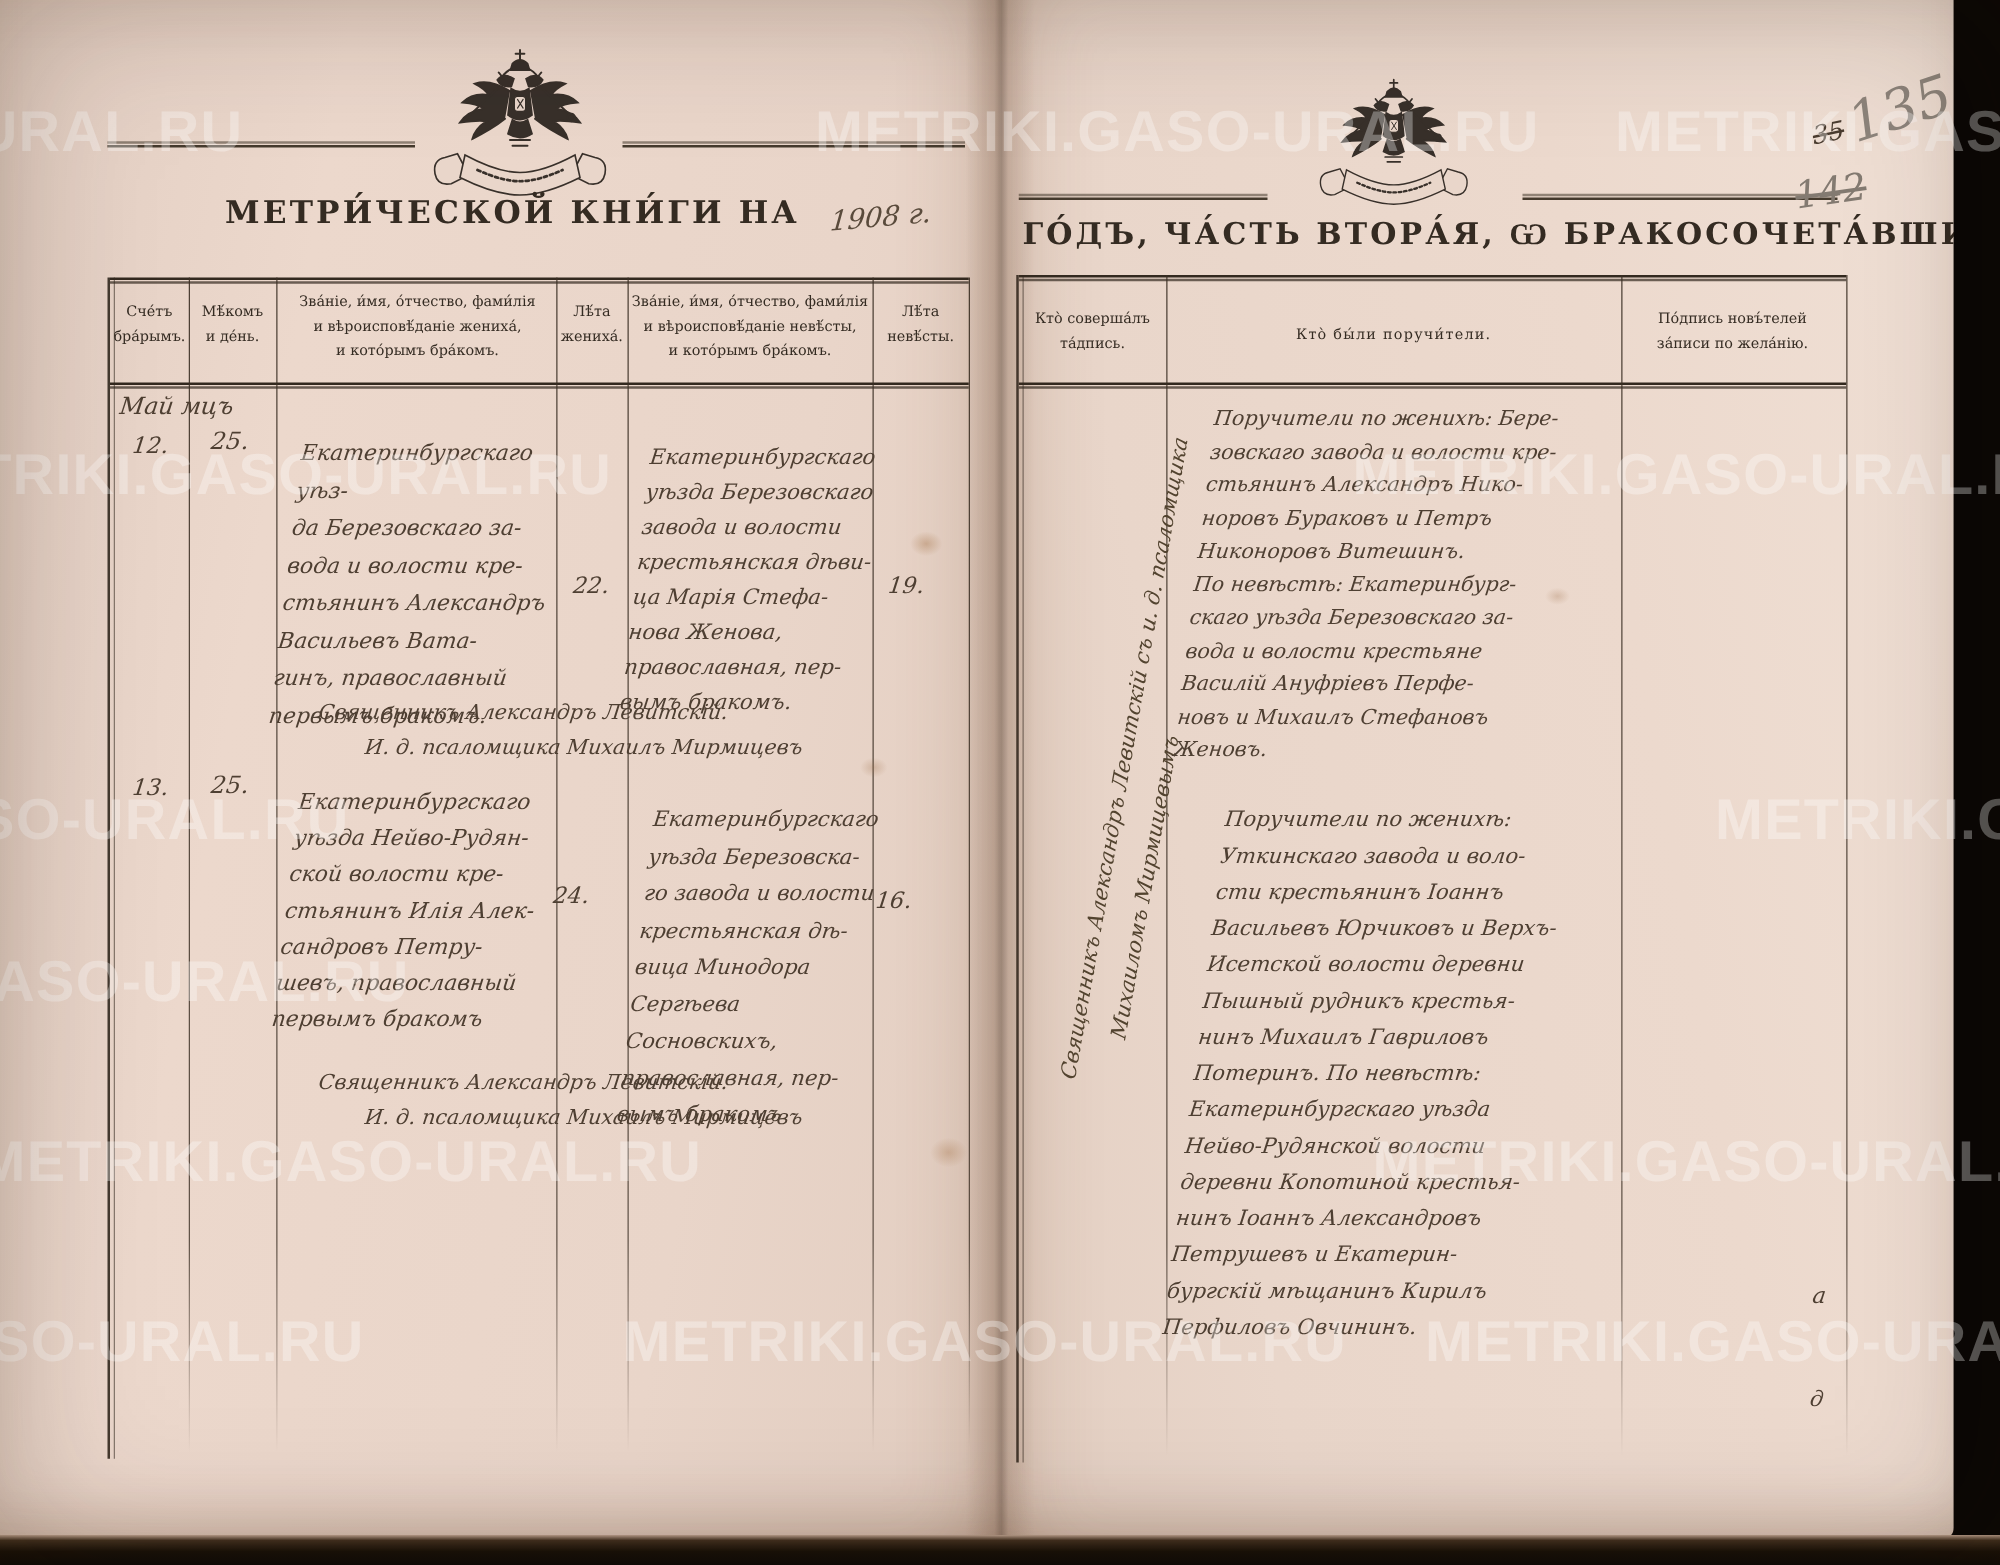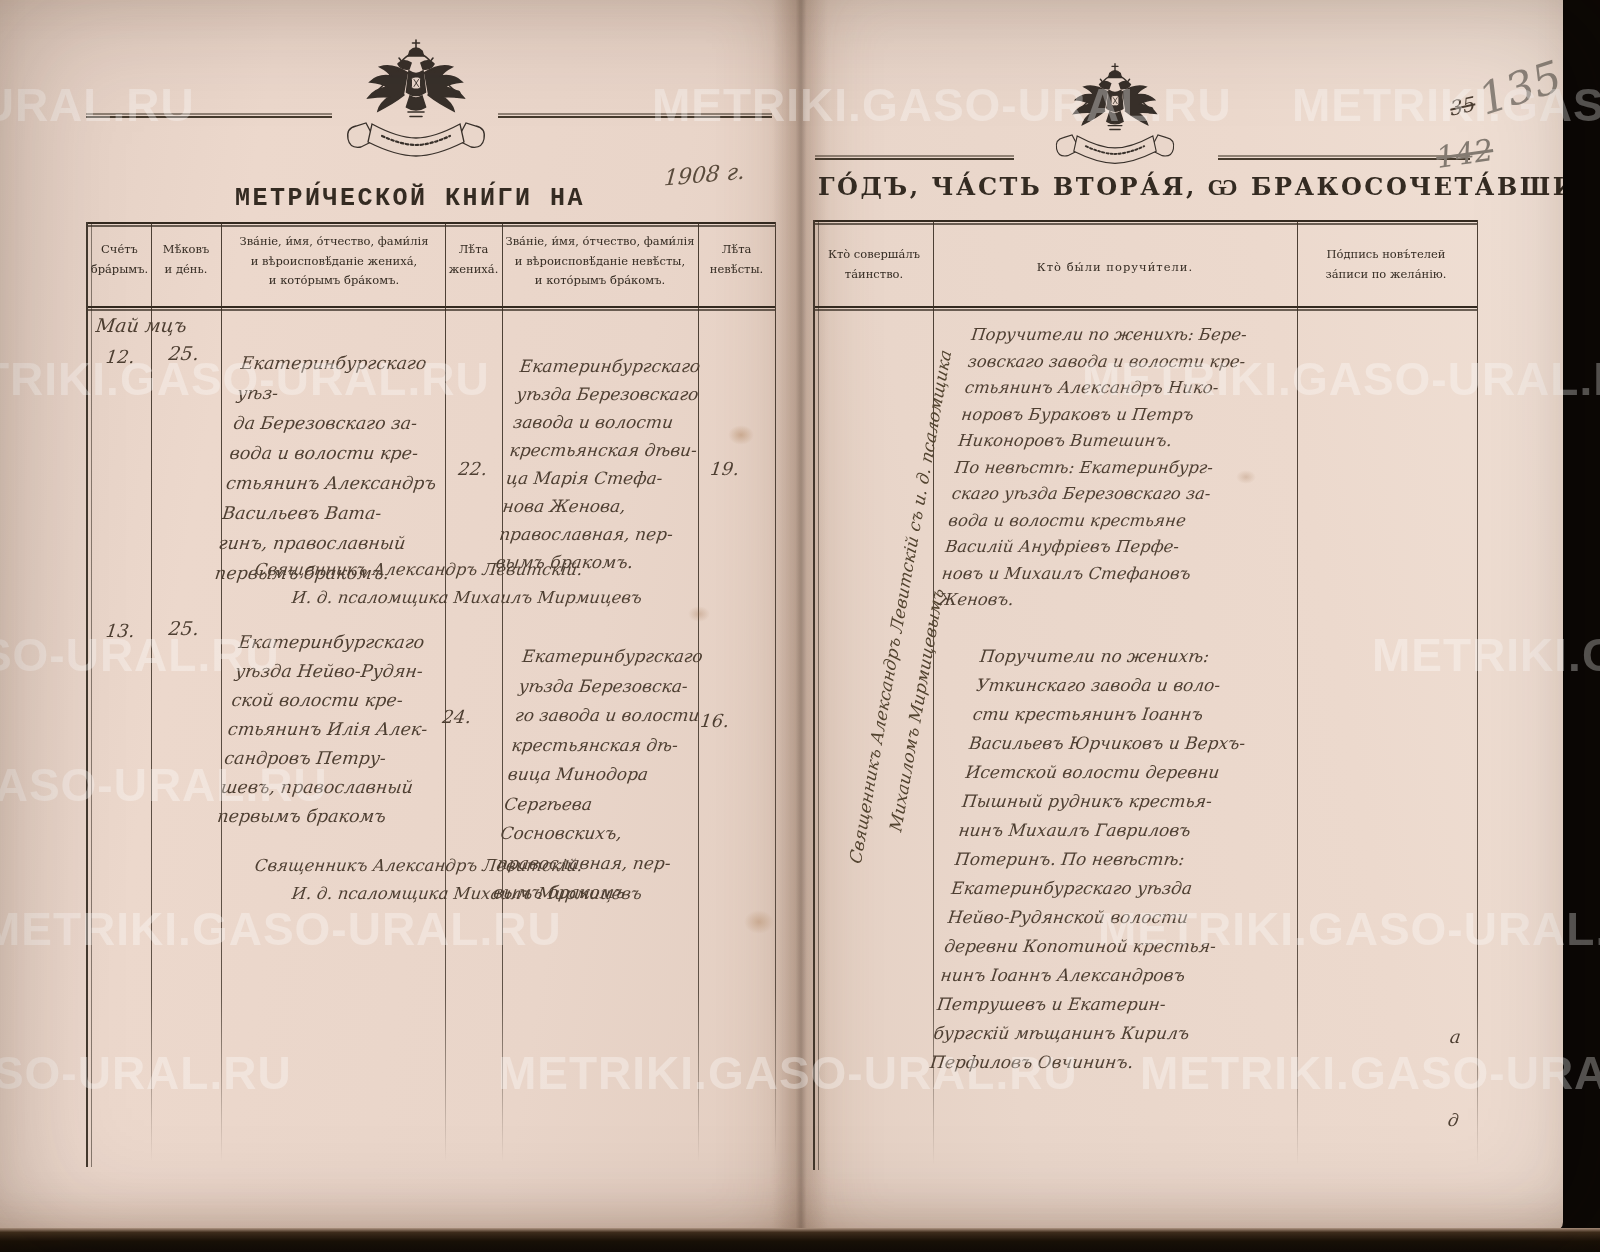--- a/index.html
+++ b/index.html
@@ -81,36 +81,36 @@
         <circle cx="119" cy="60" r="3"></circle>
         <path d="M36 60 l-3 3"></path>
         <path d="M18 92 q-10 2 -8 13 q2 10 13 8 l14 -7 -9 -17 z" fill="#e9d6ca" stroke-width="1.3"></path>
         <path d="M138 92 q10 2 8 13 q-2 10 -13 8 l-14 -7 9 -17 z" fill="#e9d6ca" stroke-width="1.3"></path>
         <path d="M34 90 Q60 104 78 104 Q96 104 122 90 L126 108 Q98 122 78 122 Q58 122 30 108 Z" fill="#e9d6ca" stroke-width="1.3"></path>
         <path d="M44 102 q20 9 34 9 q14 0 34 -9" stroke-dasharray="2.5 2.5" stroke-width="2.2"></path>
       </g>
     </svg>
   </div>
 
-  <div class="abs print title" style="left:130px;top:184px;width:560px;font-family:Liberation Mono, monospace;">МЕТРИ́ЧЕСКОЙ КНИ́ГИ НА</div>
+  <div class="abs print title" style="left:130px;top:155px;width:560px;">МЕТРИ́ЧЕСКОЙ КНИ́ГИ НА</div>
   <div class="abs hw" style="left:664px;top:162px;font-size:22px;transform:rotate(-5deg) skewX(-10deg);color:#5a4b3c;">1908 г.</div>
 
   <div class="abs bdr" style="left:88px;top:222px;width:687px;"></div>
   <div class="abs bdr" style="left:88px;top:306px;width:687px;"></div>
   <div class="abs vl2" style="left:86px;top:222px;height:945px;"></div>
   <div class="abs vl" style="left:151px;top:222px;height:940px;"></div>
   <div class="abs vl" style="left:221px;top:222px;height:940px;"></div>
   <div class="abs vl" style="left:445px;top:222px;height:940px;"></div>
   <div class="abs vl" style="left:502px;top:222px;height:940px;"></div>
   <div class="abs vl" style="left:698px;top:222px;height:940px;"></div>
   <div class="abs vl" style="left:775px;top:222px;height:935px;"></div>
 
   <div class="abs print colhead" style="left:88px;top:240px;width:63px;">Сче́тъ
 бра́рымъ.</div>
-  <div class="abs print colhead" style="left:151px;top:240px;width:70px;">Мѣ́ковъ
+  <div class="abs print colhead" style="left:151px;top:240px;width:70px;">Мѣ́комъ
 и де́нь.</div>
   <div class="abs print colhead" style="left:225px;top:232px;width:218px;">Зва́ніе, и́мя, о́тчество, фами́лія
 и вѣроисповѣ́даніе жениха́,
 и кото́рымъ бра́комъ.</div>
   <div class="abs print colhead" style="left:445px;top:240px;width:57px;">Лѣ́та
 жениха́.</div>
   <div class="abs print colhead" style="left:504px;top:232px;width:192px;">Зва́ніе, и́мя, о́тчество, фами́лія
 и вѣроисповѣ́даніе невѣ́сты,
 и кото́рымъ бра́комъ.</div>
   <div class="abs print colhead" style="left:698px;top:240px;width:77px;">Лѣ́та
@@ -194,21 +194,21 @@
   <div class="abs print title" style="left:818px;top:172px;width:650px;font-size:24px;">ГО́ДЪ, ЧА́СТЬ ВТОРА́Я, Ѡ БРАКОСОЧЕТА́ВШИХСЯ.</div>
 
   <div class="abs bdr" style="left:815px;top:220px;width:662px;"></div>
   <div class="abs bdr" style="left:815px;top:306px;width:662px;"></div>
   <div class="abs vl2" style="left:813px;top:220px;height:950px;"></div>
   <div class="abs vl" style="left:933px;top:220px;height:945px;"></div>
   <div class="abs vl" style="left:1297px;top:220px;height:945px;"></div>
   <div class="abs vl" style="left:1477px;top:220px;height:945px;"></div>
 
   <div class="abs print colhead" style="left:818px;top:245px;width:112px;">Кто̀ соверша́лъ
-та́инство.</div>
+та́дпись.</div>
   <div class="abs print colhead" style="left:940px;top:258px;width:350px;letter-spacing:1px;">Кто̀ бы́ли поручи́тели.</div>
   <div class="abs print colhead" style="left:1300px;top:245px;width:172px;">По́дпись новъ́телей
 за́писи по жела́нію.</div>
 
   <div class="abs vsig" style="left:640px;top:558px;width:560px;">
     <div>Священникъ Александръ Левитскій съ и. д. псаломщика</div>
     <div style="margin-left:42px;">Михаиломъ Мирмицевымъ</div>
   </div>
 
   <div class="abs hw" style="left:955px;top:322px;width:340px;font-size:16.5px;line-height:26.5px;">Поручители по женихѣ: Бере-

